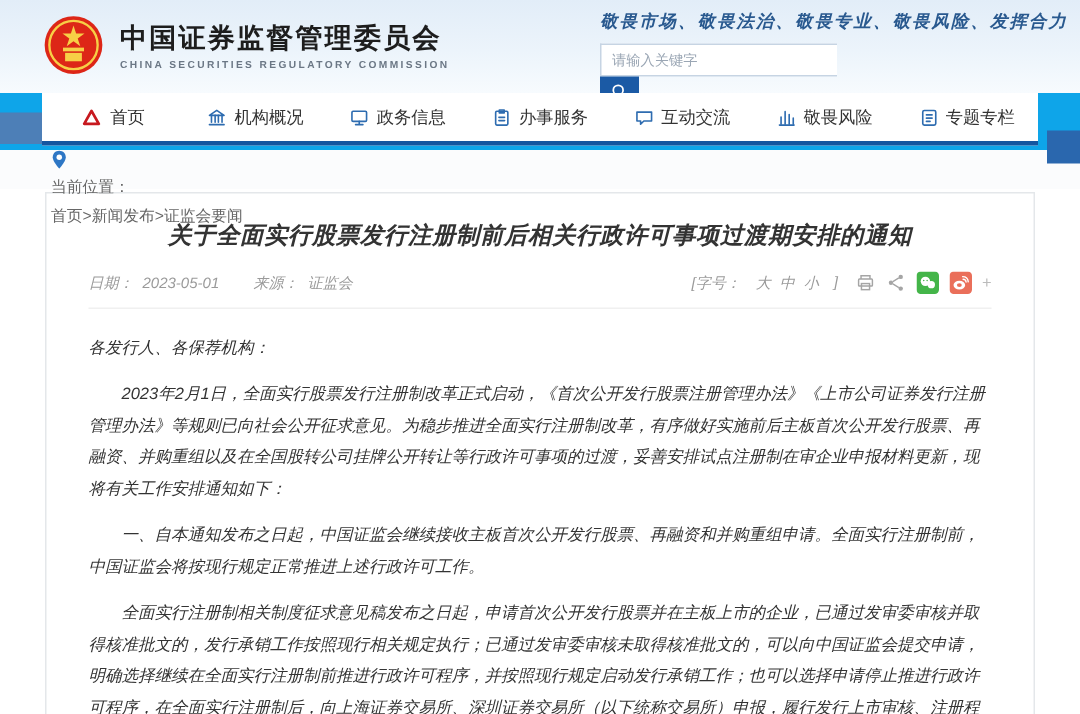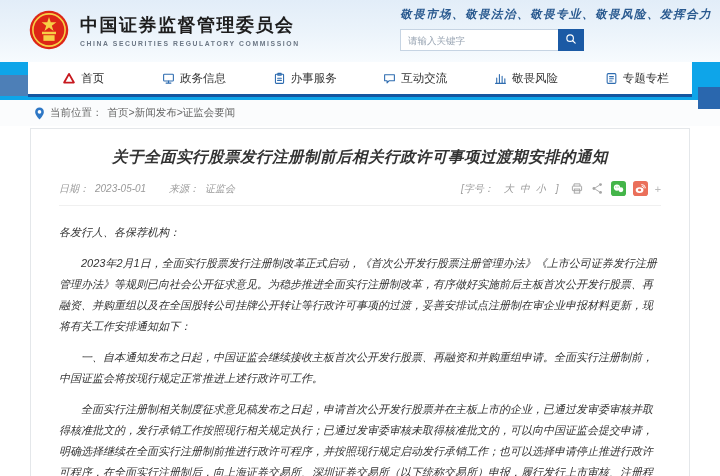--- a/index.html
+++ b/index.html
@@ -10,41 +10,41 @@
   .header { position:relative; height:62px;
     background:linear-gradient(180deg,#e2edf8 0%,#ecf4fb 55%,#f7fbfe 100%); }
   .brand { position:absolute; left:28px; top:9px; display:flex; align-items:center; }
   .emblem { width:42px; height:42px; }
   .brand-text { margin-left:10px; }
   .brand-title { font-size:18px; font-weight:bold; color:#1d1d1d; letter-spacing:1.5px; }
   .brand-sub { font-size:6.8px; color:#6b7785; letter-spacing:1.6px; margin-top:3px; font-weight:bold; }
   .header-right { position:absolute; right:8px; top:7px; text-align:right; }
   .slogan { font-family:"DejaVu Serif","Liberation Serif",serif; font-style:italic; font-weight:bold;
     color:#29598f; font-size:11.5px; letter-spacing:1.5px; }
-  .search-row { margin-top:7px; display:flex; justify-content:flex-start; }
+  .search-row { margin-top:7px; display:flex; justify-content:space-between;flex-direction:column; }
   .search-input { width:158px; height:22px; border:1px solid #c6d4e3; border-right:none;
     font-size:9.5px; padding:0 7px; color:#333; outline:none; background:#fff; }
   .search-input::placeholder { color:#9aa6b4; }
   .search-btn { width:26px; height:22px; background:#1b5aa5; border:none; cursor:pointer;
     display:flex; align-items:center; justify-content:center; }
 
   
   .navwrap { position:relative; height:38px; background:#0ea5e9; }
   .deco-left { position:absolute; left:0; top:13px; width:28px; height:21px; background:#4d7fb7; }
   .deco-right { position:absolute; right:0; top:25px; width:22px; height:22px; background:#2a67ae; }
   .nav { margin:0 28px; height:35px; border-bottom:3px solid #1456a0; display:flex; background:#fff; }
   .nav-item { flex:1; display:flex; align-items:center; justify-content:center; gap:5px;
     font-size:11.5px; color:#333; cursor:pointer; white-space:nowrap; }
   .nav-item .nav-icon { display:flex; align-items:center; color:#2e6cb0; }
   .nav-item.active { background:#1456a0; color:#fff; }
   .nav-item.active .nav-icon { color:#fff; }
 
   
-  .breadcrumb { height:26px; display:flex; align-items:center; gap:5px;
-    padding-left:34px; font-size:10.5px; color:#666; background:#fbfcfd; }
+  .breadcrumb { height:26px; display:flex; align-items:flex-start; gap:5px;
+    padding-left:34px; font-size:10.5px; color:#666; background:#fbfcfd;flex-direction:column; }
 
   
   .card { margin:2px 30px 0; background:#fff; border:1px solid #e4e7ea;
     height:424px; padding:18px 28px 0;font-style:italic; }
   .article-title { text-align:center; font-size:15.5px; font-weight:bold; color:#333; letter-spacing:.5px; }
   .meta { display:flex; justify-content:space-between; align-items:center;
     margin-top:13px; padding-bottom:9px; border-bottom:1px solid #f0f0f0;
     font-size:10px; color:#9a9a9a; }
   .meta-left span { margin-right:6px; }
   .meta-right { display:flex; align-items:center; gap:7px; color:#9a9a9a;justify-content:space-between; }
@@ -99,20 +99,30 @@
         <span class="nav-icon">
           <svg width="14" height="13" viewBox="0 0 24 24">
             <path d="M12 3.5 L21 19.5 H3 Z" fill="none" stroke="#c7191f" stroke-width="3.4" stroke-linejoin="round"></path>
           </svg>
         </span>
         <span>首页</span>
       </div>
       <div class="nav-item">
         <span class="nav-icon">
           <svg width="13" height="13" viewBox="0 0 24 24" fill="none" stroke="currentColor" stroke-width="2" stroke-linecap="round" stroke-linejoin="round">
+            <path d="M3 9 L12 3 L21 9 Z"></path>
+            <path d="M5.5 9 V17.5 M10 9 V17.5 M14 9 V17.5 M18.5 9 V17.5"></path>
+            <path d="M3 20.5 H21"></path>
+          </svg>
+        </span>
+        <span>机构概况</span>
+      </div>
+      <div class="nav-item">
+        <span class="nav-icon">
+          <svg width="13" height="13" viewBox="0 0 24 24" fill="none" stroke="currentColor" stroke-width="2" stroke-linecap="round" stroke-linejoin="round">
             <rect x="3" y="4" width="18" height="12.5" rx="1.5"></rect>
             <path d="M12 16.5 V20 M7.5 20.5 H16.5"></path>
           </svg>
         </span>
         <span>政务信息</span>
       </div>
       <div class="nav-item">
         <span class="nav-icon">
           <svg width="13" height="13" viewBox="0 0 24 24" fill="none" stroke="currentColor" stroke-width="2" stroke-linecap="round" stroke-linejoin="round">
             <rect x="4.5" y="4" width="15" height="17" rx="1.5"></rect>

